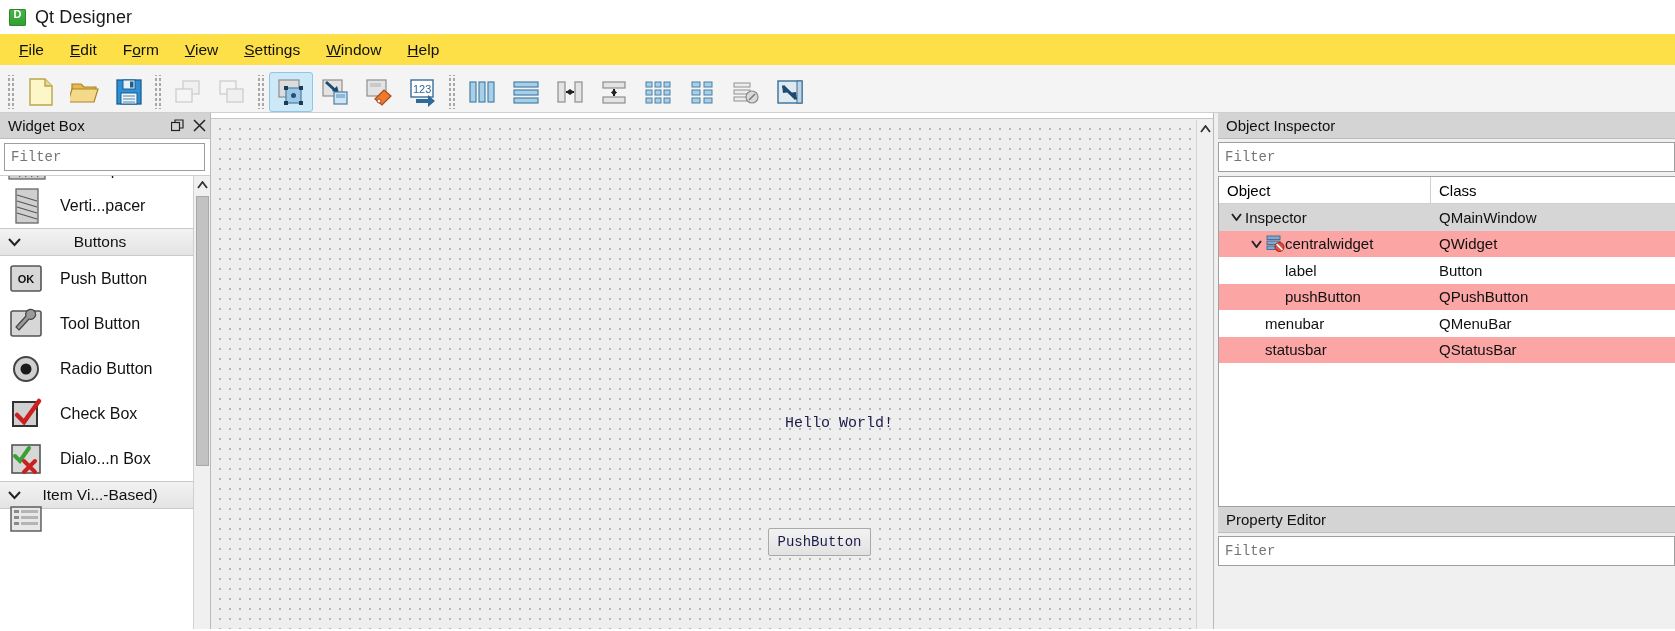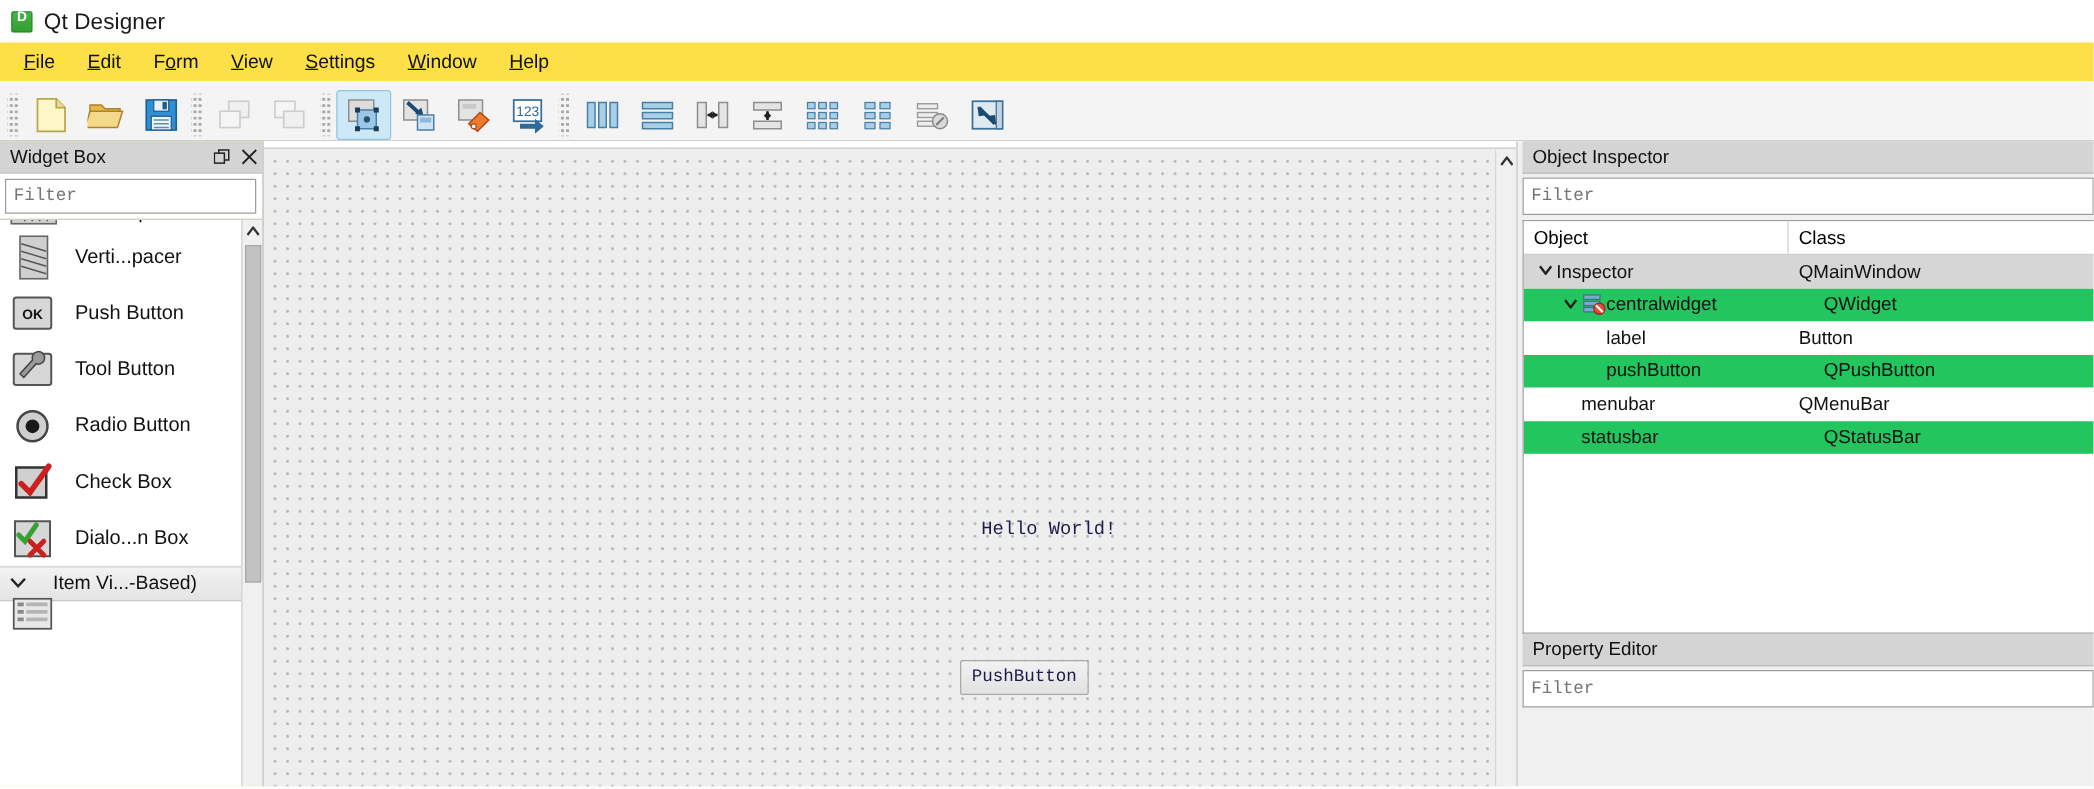--- a/index.html
+++ b/index.html
@@ -151,21 +151,21 @@
     flex: 1; margin-left: 4px; background: #ffffff;
     border: 1px solid #a0a0a0; border-right: none; overflow: hidden;
   }
   .tree-head { display: flex; height: 27px; background: #ffffff; border-bottom: 1px solid #cfcfcf; }
   .tree-head .th {
     font-size: 15px; color: #000000; display: flex; align-items: center; padding-left: 8px;
   }
   .th.obj { width: 212px; border-right: 1px solid #cfcfcf; }
   .th.cls { flex: 1; }
   .tree-row { display: flex; height: 26.5px; align-items: center; font-size: 15px; color: #111; }
-  .tree-row.alt { background: #22c55e; gap: 20px; }
+  .tree-row.alt { background: #fca5a5; }
   .tree-row.sel { background: #d6d6d6; }
   .tr-obj { width: 212px; display: flex; align-items: center; }
   .tr-cls { flex: 1; padding-left: 8px; }
   .chev { width: 18px; text-align: center; font-size: 11px; color: #222; }
   .node-icon { width: 20px; display: flex; align-items: center; justify-content: center; }
 
   .pe-panel { flex: 1; display: flex; flex-direction: column; }
   .pe-filter-wrap { padding: 3px 0 0 4px; }
   .pe-filter {
     width: 100%; height: 30px; border: 1px solid #9e9e9e; background: #fff;
@@ -413,20 +413,28 @@
               <g stroke="#555" stroke-width="1.1">
                 <line x1="9" y1="7" x2="29" y2="13"></line>
                   <line x1="9" y1="13" x2="29" y2="19"></line>
                 <line x1="9" y1="19" x2="29" y2="25"></line>
                   <line x1="9" y1="25" x2="29" y2="31"></line>
               </g>
             </svg>
             <span class="label">Verti...pacer</span>
           </div>
 
+          <div class="wl-cat">
+            <span>
+              <svg width="13" height="9" viewBox="0 0 13 9">
+                  <path d="M1 1 L6.5 7 L12 1" fill="none" stroke="#222" stroke-width="2"></path>
+                </svg>
+            </span>
+            <span class="cat-label">Buttons</span>
+          </div>
 
           <div class="wl-row">
             <svg width="38" height="34" viewBox="0 0 38 34">
               <rect x="3" y="4" width="30" height="25" rx="2" fill="#d7d7d7" stroke="#555" stroke-width="1.6"></rect>
               <text x="18" y="21" text-anchor="middle" font-family="Liberation Sans, sans-serif" font-size="11" font-weight="bold" fill="#111">OK</text>
             </svg>
             <span class="label">Push Button</span>
           </div>
 
           <div class="wl-row">

